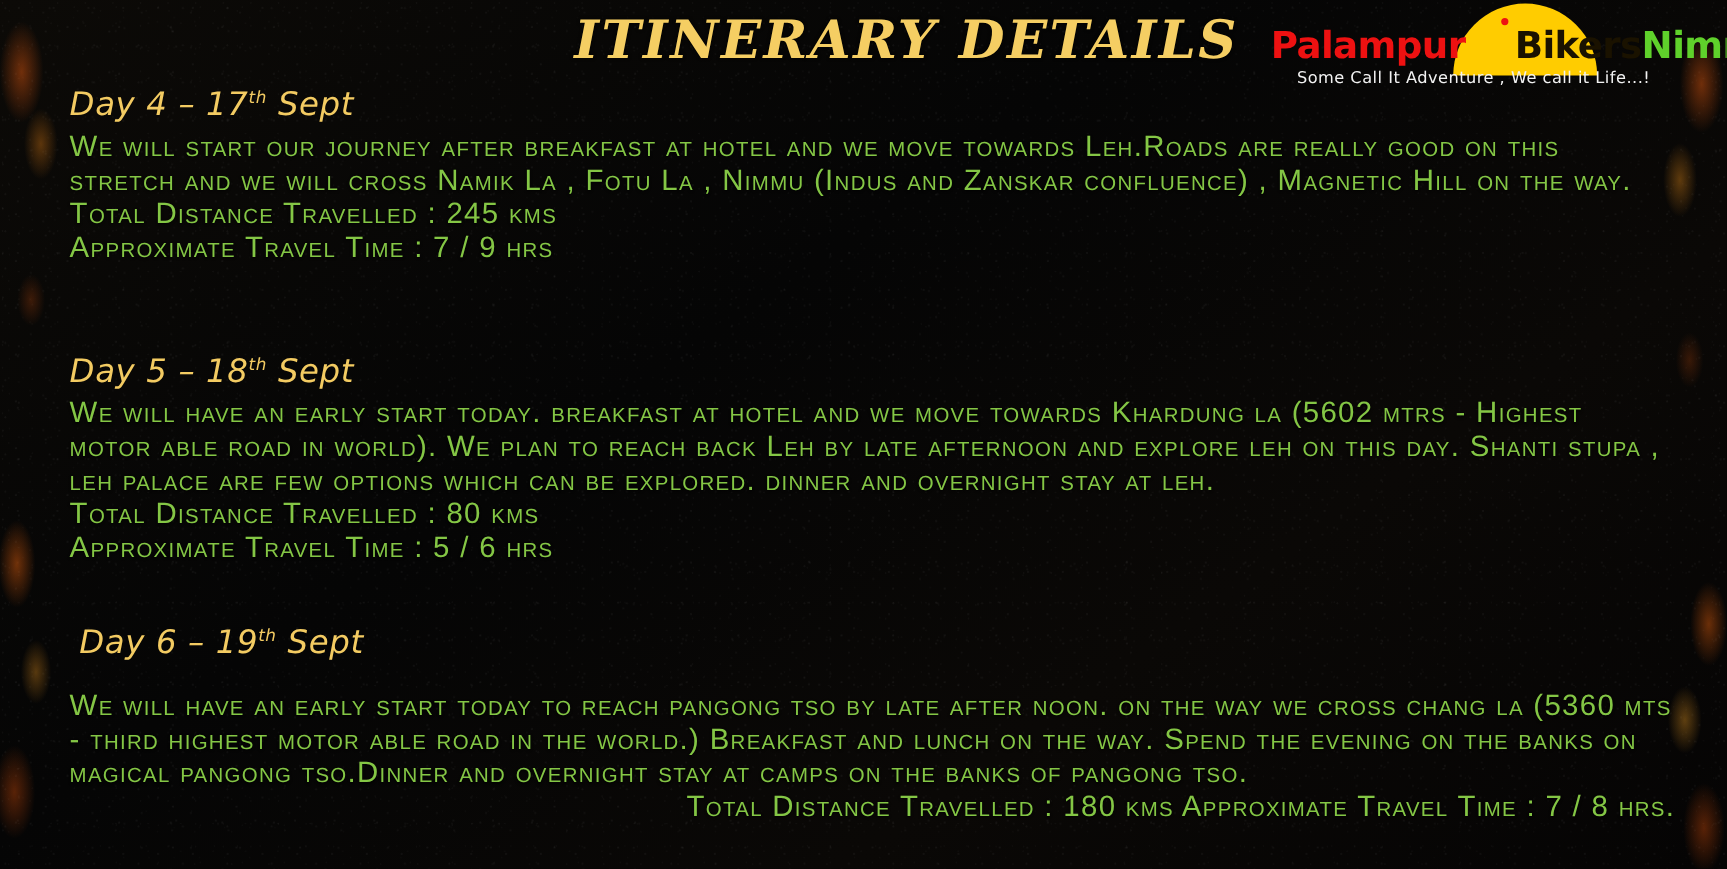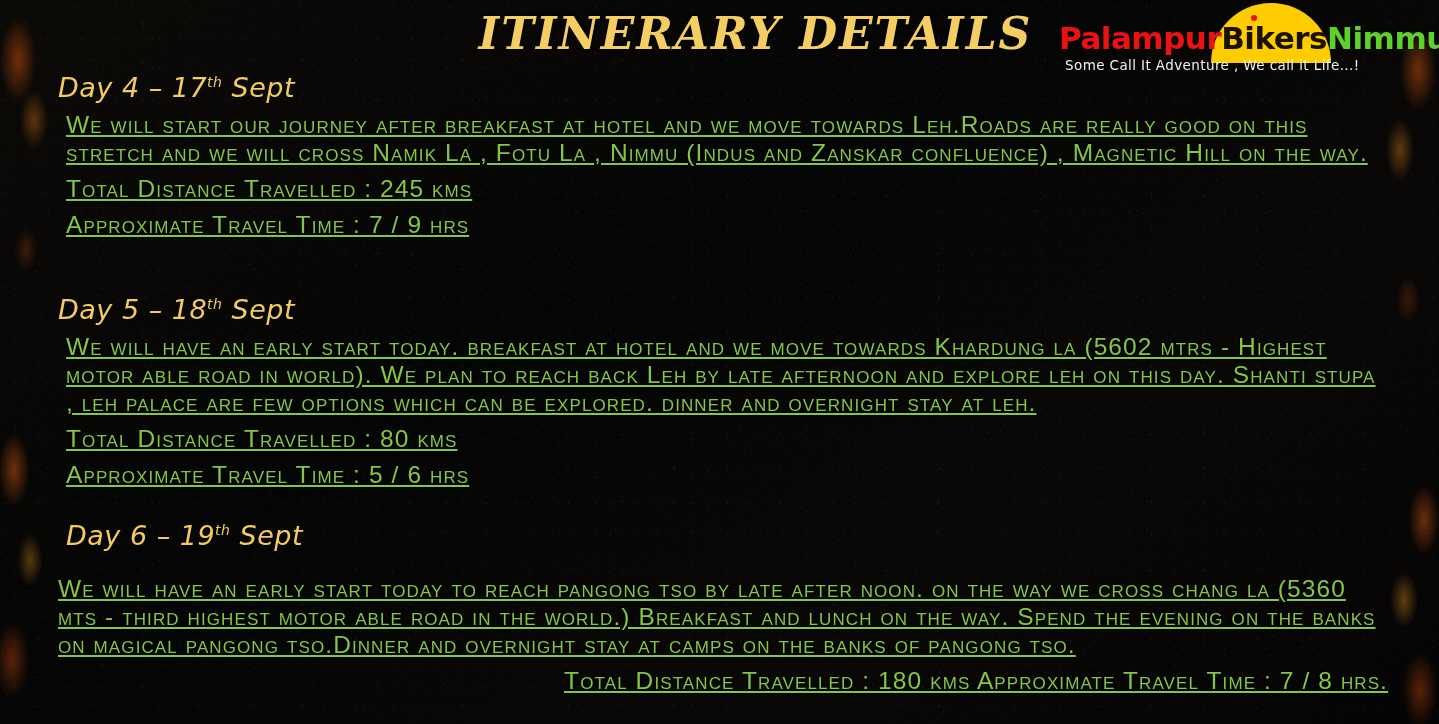--- a/index.html
+++ b/index.html
@@ -108,36 +108,37 @@
     width: 332px;
     height: 40px;
     font-family: "DejaVu Sans", sans-serif;
     font-weight: bold;
     font-size: 31px;
     letter-spacing: -0.5px;
     white-space: nowrap;
     line-height: 40px;
   }
   .lg-palampur { color: #EE1111; }
-  .lg-bikers   { color: #1a1200; }
+  .lg-bikers   { color: #1a1200; margin-left: 41px; }
   .lg-club     { color: #5FD12B; }
   .logo-dot {
     position: absolute;
     width: 6px;
     height: 6px;
     background: #EE1111;
     border-radius: 50%;
     left: 192px;
     top: 13px;
   }
   .logo-tagline {
     position: absolute;
     left: 6px;
     top: 55px;
     width: 326px;
+    text-align: center;
     font-family: "DejaVu Sans", sans-serif;
     font-size: 13.5px;
     letter-spacing: 0.4px;
     color: #F2F2F2;
     white-space: nowrap;
   }
 
   
   .content {
     position: absolute;
@@ -160,23 +161,22 @@
   }
   .day-head sup { font-size: 0.52em; vertical-align: super; }
 
   .para, .stat {
     font-family: "Liberation Sans", sans-serif;
     font-variant: small-caps;
     font-size: 24.5px;
     line-height: 28px;
     letter-spacing: 1.1px;
     color: #84C645;
-    margin: 8px;
+    margin: 0;
     text-shadow: 0 1px 2px rgba(0,0,0,0.85);
-    text-decoration: underline;
   }
   .stat { white-space: nowrap; }
 </style>
 </head>
 <body>
 
 <div class="slide">
 
   <div class="noise-overlay"></div>
 

